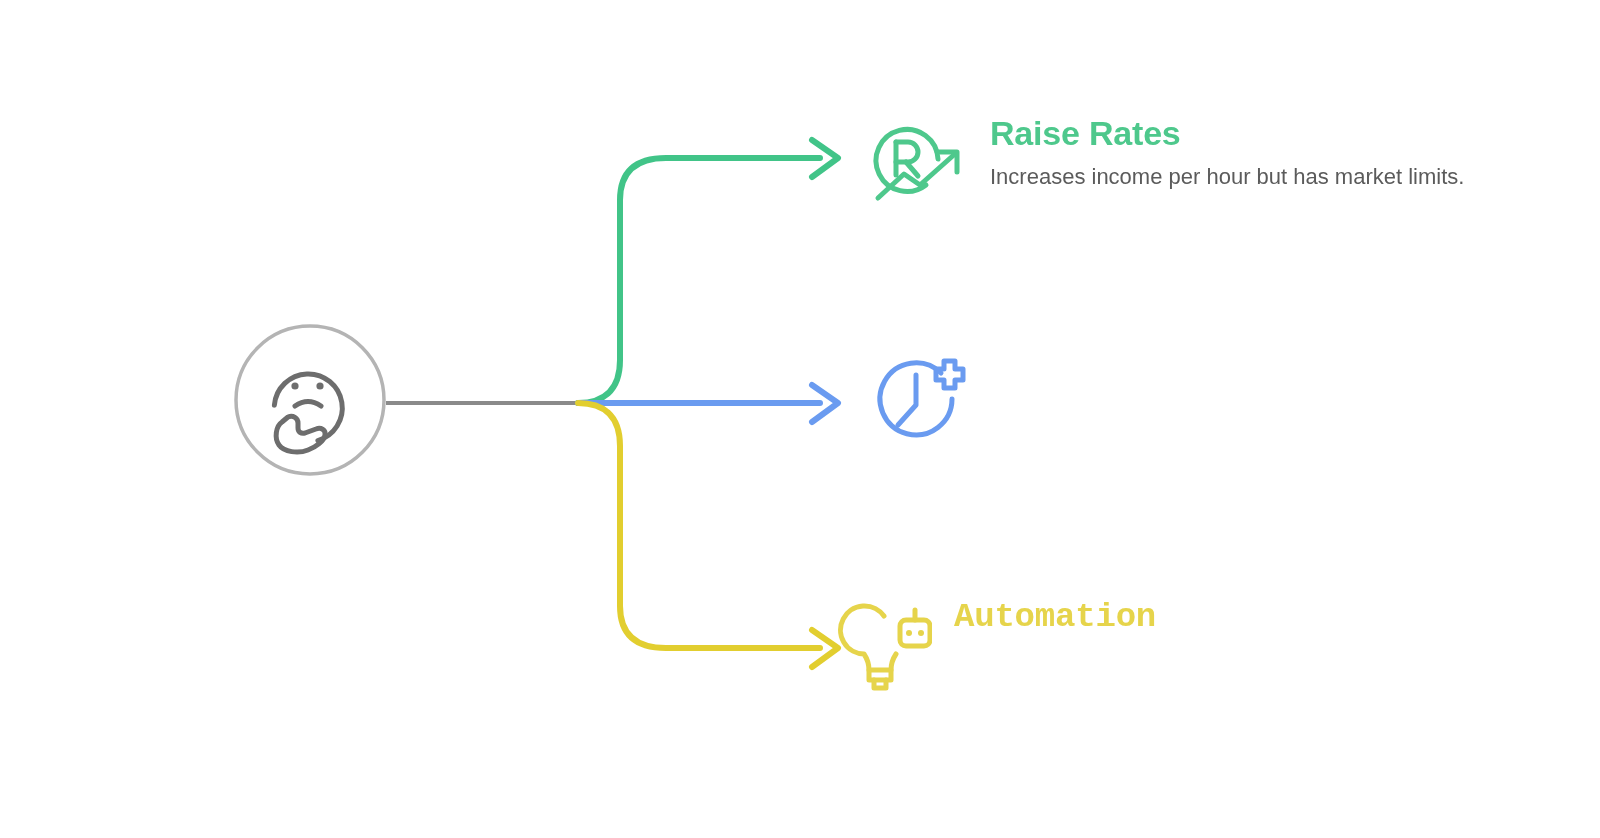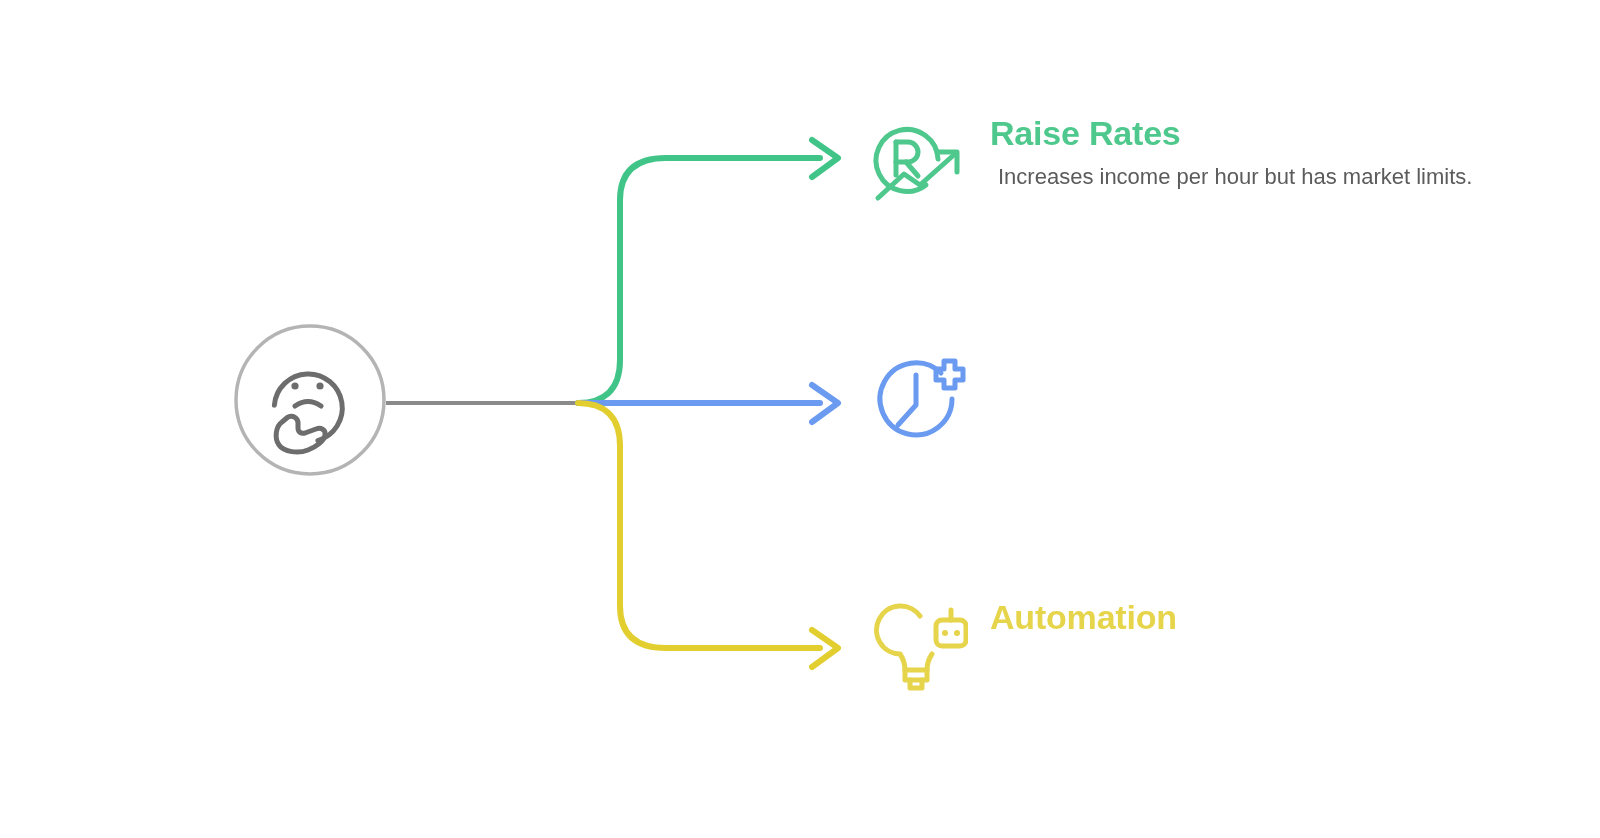--- a/index.html
+++ b/index.html
@@ -60,28 +60,28 @@
     font-weight: 600;
     line-height: 1.12;
     letter-spacing: -0.2px;
     margin: 0 0 10px 0;
     white-space: nowrap;
   }
   .branch-desc {
     font-size: 22px;
     line-height: 1.36;
     color: #5b5b5b;
-    margin: 8px;
+    margin: 0;
     max-width: 500px;
     font-weight: 400;
   }
 
   #branch-raise-rates   { left: 864px; top: 112px; }
   #branch-work-hours    { left: 864px; top: 353px; }
-  #branch-automation    { left: 864px; top: 596px; }
+  #branch-automation    { left: 828px; top: 596px; font-family: Liberation Mono, monospace; }
 
   .t-green  { color: #4ec88c; }
   .t-blue   { color: #6a9bf0; }
   .t-yellow { color: #e6d44b; }
 
   .footer-sliver {
     position: absolute;
     left: 62px;
     bottom: 0px;
     font-size: 17px;

